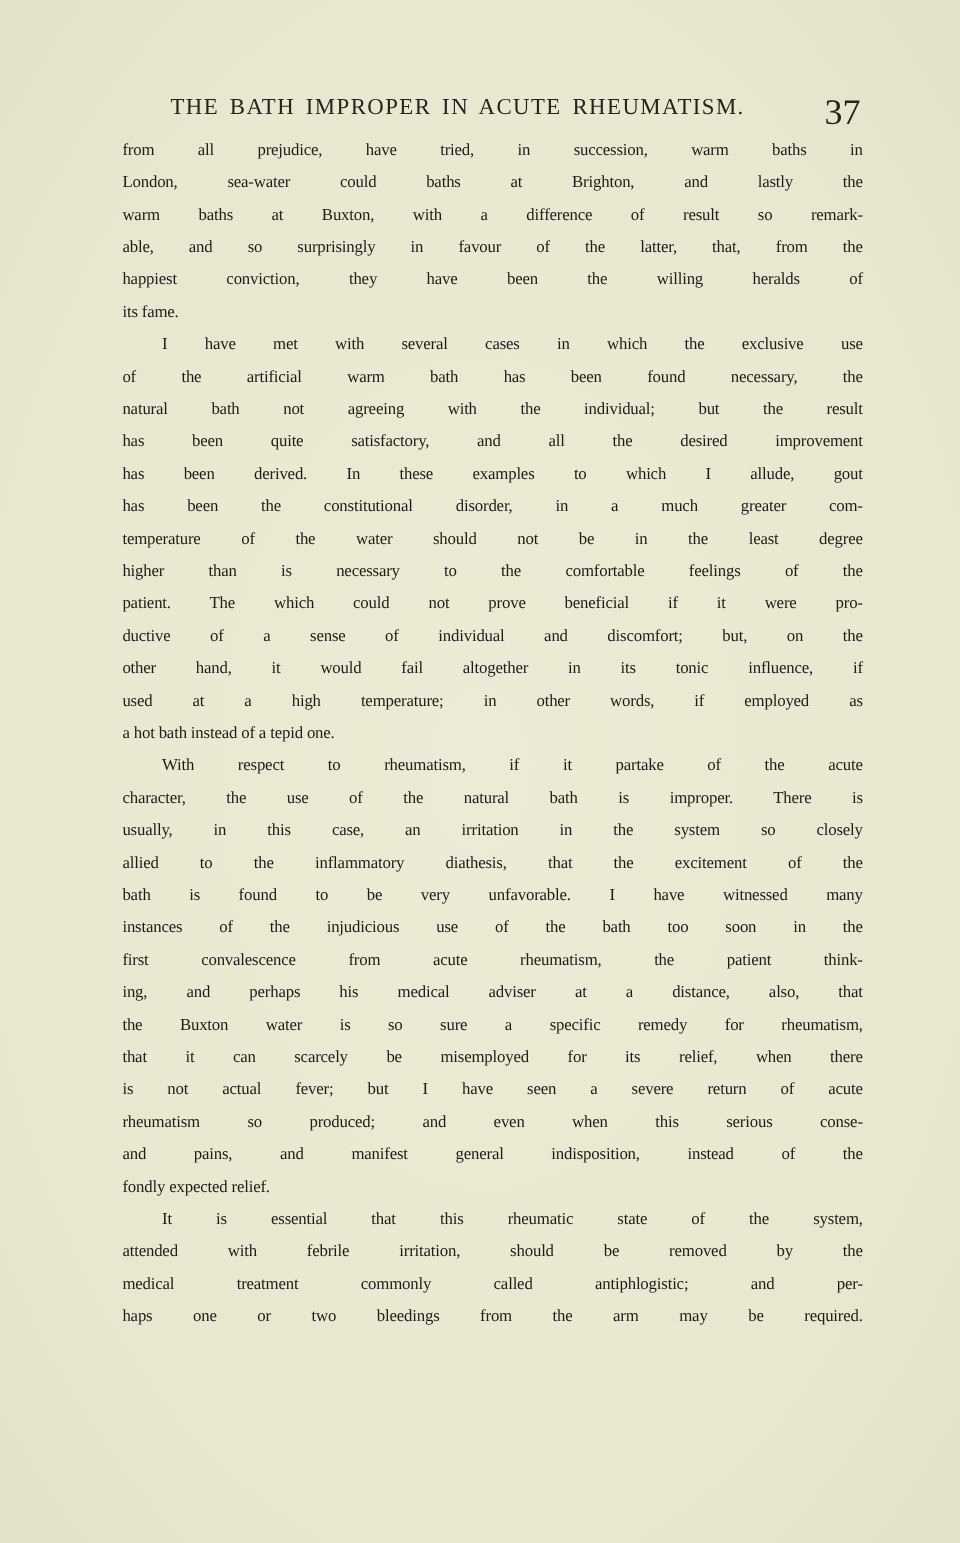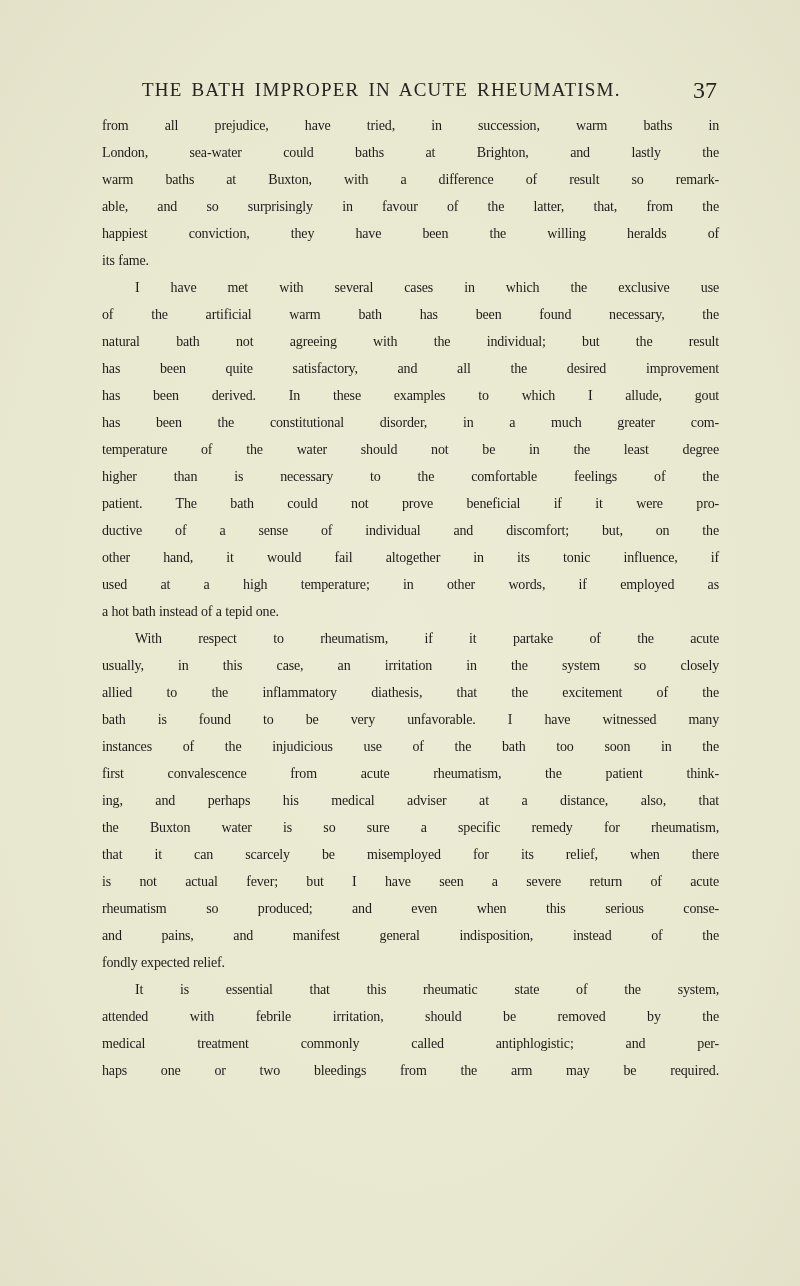--- a/index.html
+++ b/index.html
@@ -37,21 +37,21 @@
       letter-spacing: 1.2px;
       word-spacing: 3px;
       font-variant: small-caps;
       text-transform: uppercase;
       color: #262420;
     }
     .page-number {
       position: absolute;
       right: 3px;
       top: -2px;
-      font-size: 24px;
+      font-size: 30px;
       color: #262420;
     }
     .body-text {
       position: absolute;
       top: 112px;
       left: 102px;
       width: 617px;
     }
     .line {
       display: block;
@@ -87,26 +87,27 @@
       <span class="line">happiest conviction, they have been the willing heralds of</span>
       <span class="line last">its fame.</span>
       <span class="line indent">I have met with several cases in which the exclusive use</span>
       <span class="line">of the artificial warm bath has been found necessary, the</span>
       <span class="line">natural bath not agreeing with the individual; but the result</span>
       <span class="line">has been quite satisfactory, and all the desired improvement</span>
       <span class="line">has been derived. In these examples to which I allude, gout</span>
       <span class="line">has been the constitutional disorder, in a much greater com-</span>
       <span class="line">temperature of the water should not be in the least degree</span>
       <span class="line">higher than is necessary to the comfortable feelings of the</span>
-      <span class="line">patient. The bath could not prove beneficial if it were pro-</span>
+      <span class="line">patient. The which could not prove beneficial if it were pro-</span>
       <span class="line">ductive of a sense of individual and discomfort; but, on the</span>
       <span class="line">other hand, it would fail altogether in its tonic influence, if</span>
       <span class="line">used at a high temperature; in other words, if employed as</span>
       <span class="line last">a hot bath instead of a tepid one.</span>
       <span class="line indent">With respect to rheumatism, if it partake of the acute</span>
+      <span class="line">character, the use of the natural bath is improper. There is</span>
       <span class="line">usually, in this case, an irritation in the system so closely</span>
       <span class="line">allied to the inflammatory diathesis, that the excitement of the</span>
       <span class="line">bath is found to be very unfavorable. I have witnessed many</span>
       <span class="line">instances of the injudicious use of the bath too soon in the</span>
       <span class="line">first convalescence from acute rheumatism, the patient think-</span>
       <span class="line">ing, and perhaps his medical adviser at a distance, also, that</span>
       <span class="line">the Buxton water is so sure a specific remedy for rheumatism,</span>
       <span class="line">that it can scarcely be misemployed for its relief, when there</span>
       <span class="line">is not actual fever; but I have seen a severe return of acute</span>
       <span class="line">rheumatism so produced; and even when this serious conse-</span>

